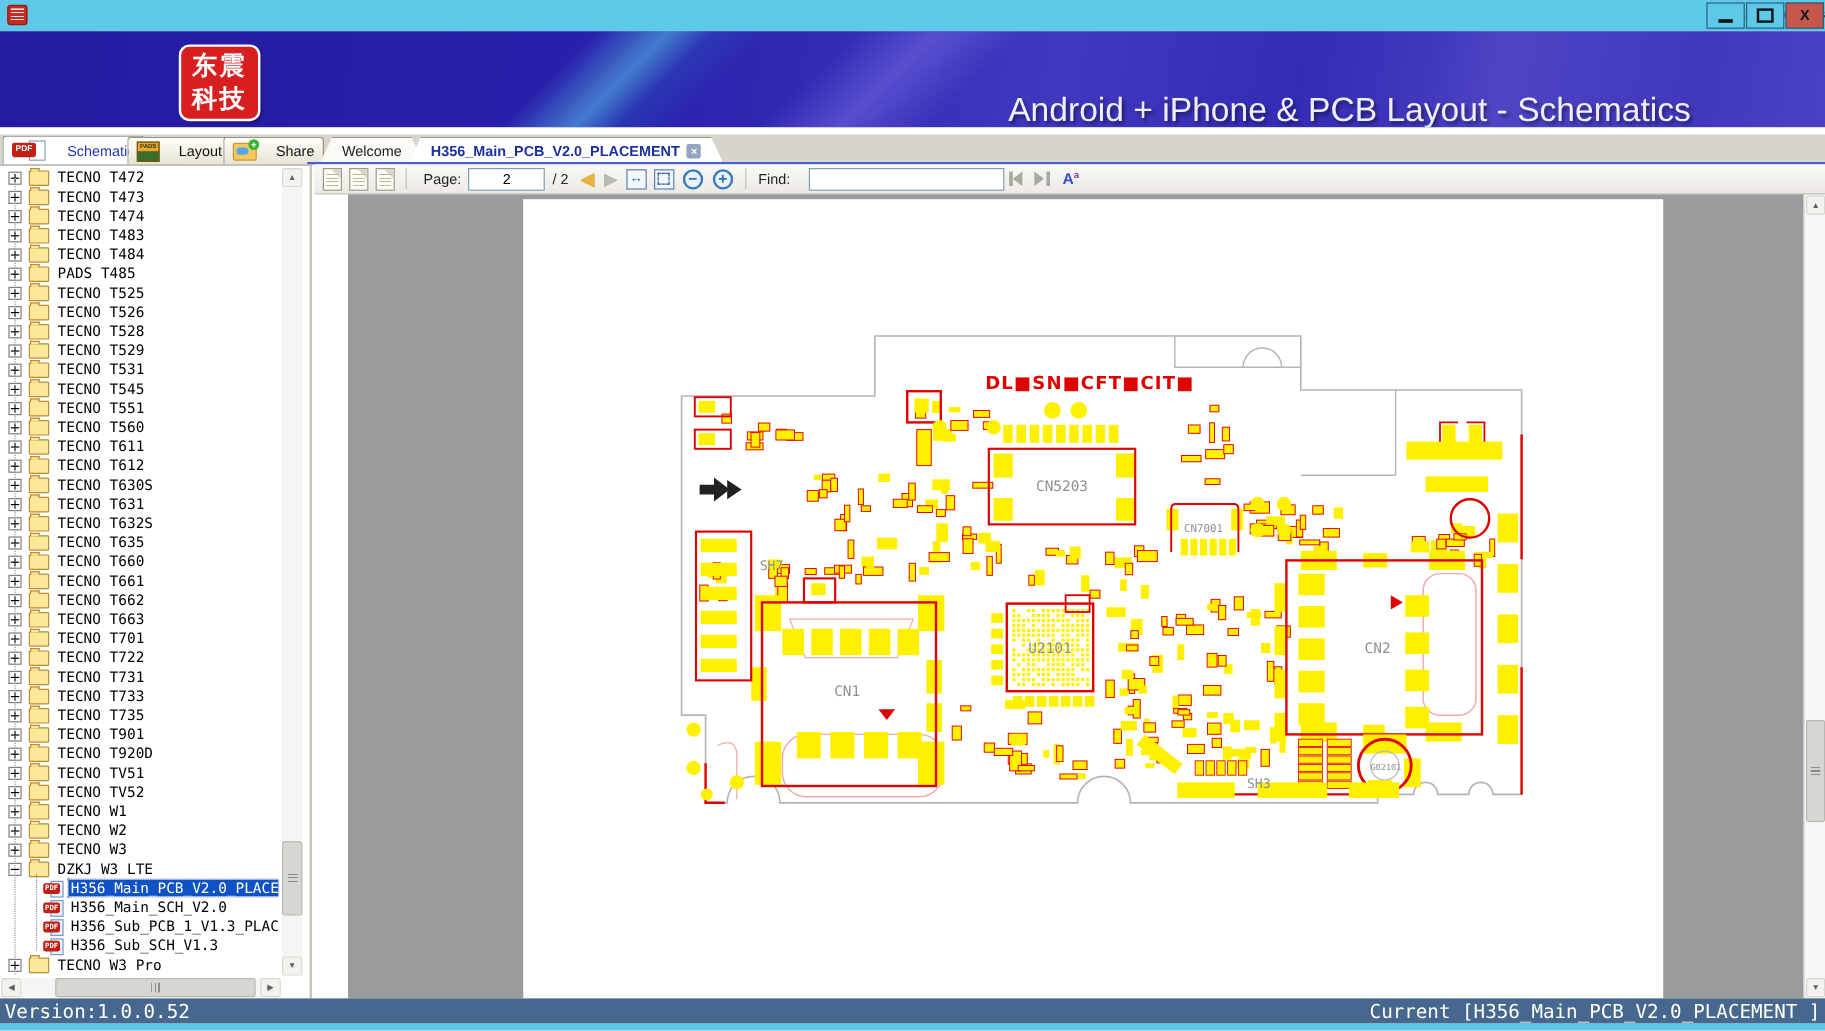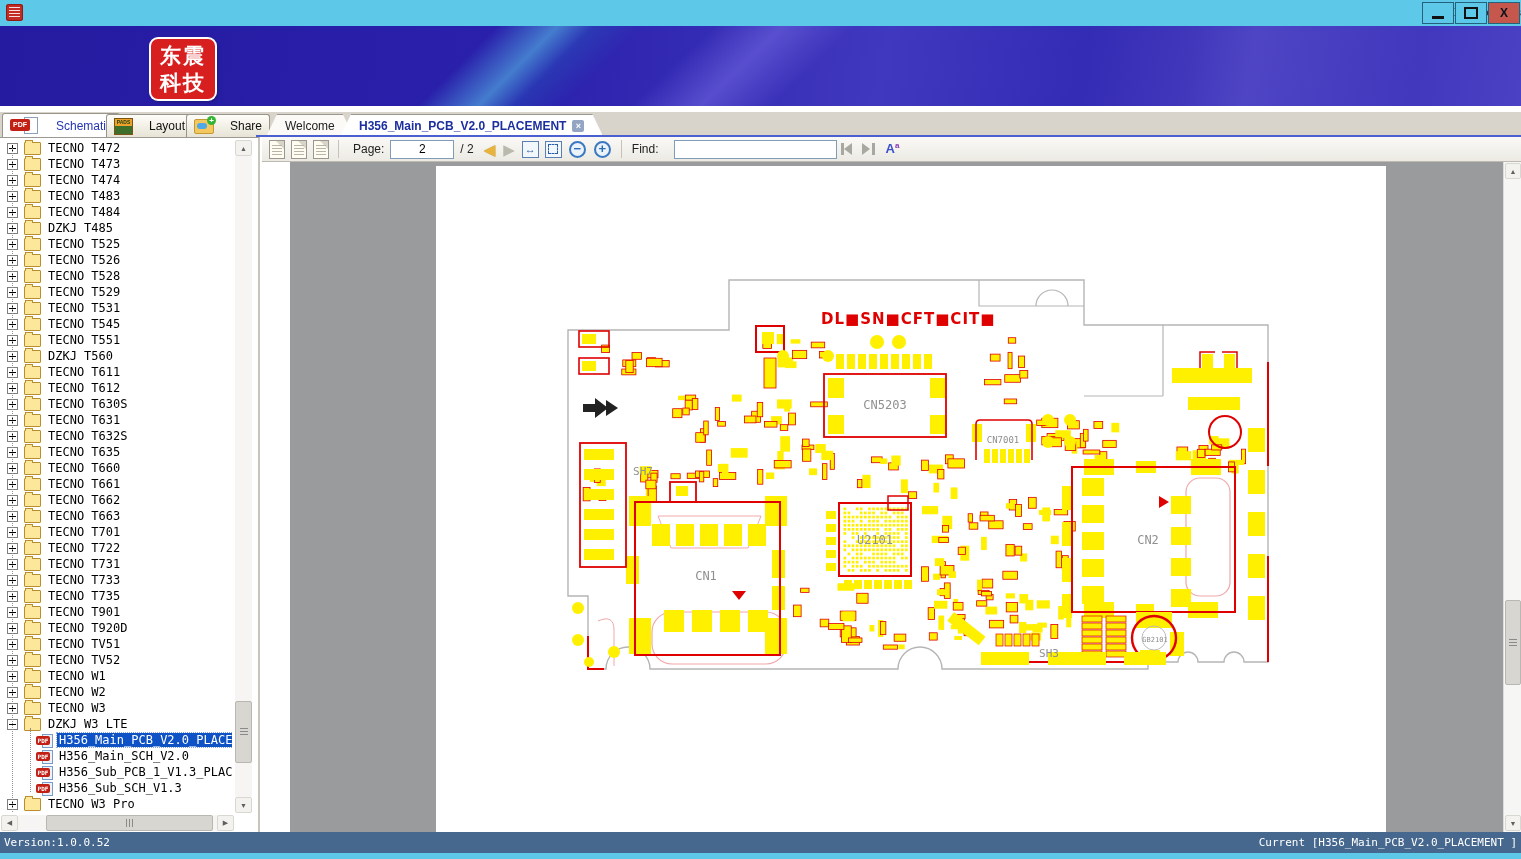--- a/index.html
+++ b/index.html
@@ -128,21 +128,21 @@
   .booknav.next::after{content:"";position:absolute;right:1px;top:1px;width:3px;height:12px;background:#A8A8A0;}
   .fontbtn{font-size:13px;font-weight:bold;color:#3A50C8;margin:0 6px;}
   .fontbtn sup{font-size:8px;color:#8833BB;}
   
   .viewer{position:absolute;left:262px;top:162px;width:1241px;bottom:27px;background:#9A9B9D;overflow:hidden;margin-left:28px;}
   .page{position:absolute;left:146px;top:4px;width:950px;height:700px;background:#fff;}
   .v-vscroll{position:absolute;right:0;top:162px;width:18px;bottom:27px;background:#F6F6F4;
      border-left:1px solid #DDDCD8;box-sizing:border-box;}
   
   .statusbar{position:absolute;left:0;right:0;bottom:6px;height:21px;background:#46688E;color:#fff;
-     font-family:"DejaVu Sans Mono",monospace;font-size:11px;display:flex;justify-content:space-between;
+     font-family:"DejaVu Sans Mono",monospace;font-size:16px;display:flex;justify-content:space-between;
      align-items:center;padding:0 4px;}
   .bottomstrip{position:absolute;left:0;right:0;bottom:0;height:6px;background:#5EC8E8;}
 </style>
 </head>
 <body>
 
 <div class="titlebar">
   <div class="tb-logo">
       <i></i>
     </div>
@@ -156,20 +156,21 @@
       </div>
     <div class="tb-btn tb-close">X</div>
   </div>
 </div>
 
 <div class="banner">
   <div class="bn-streak3"></div>
     <div class="bn-streak1"></div>
     <div class="bn-streak2"></div>
   <div class="bn-logo">东震科技</div>
+  <div class="bn-tagline">Android + iPhone &amp; PCB Layout - Schematics</div>
 </div>
 
 <div class="tabbar">
   <div class="rtab active" style="left:2px;">
     <span class="ic-pdfbig">
         <span class="pg"></span>
         <span class="bd">PDF</span>
       </span>
     <span>Schematic</span>
   </div>
@@ -219,21 +220,21 @@
         <span class="lbl">TECNO T483</span>
       </div>
       <div class="trow">
         <span class="expander plus"></span>
         <span class="folder"></span>
         <span class="lbl">TECNO T484</span>
       </div>
       <div class="trow">
         <span class="expander plus"></span>
         <span class="folder"></span>
-        <span class="lbl">DZKJ T485</span>
+        <span class="lbl">PADS T485</span>
       </div>
       <div class="trow">
         <span class="expander plus"></span>
         <span class="folder"></span>
         <span class="lbl">TECNO T525</span>
       </div>
       <div class="trow">
         <span class="expander plus"></span>
         <span class="folder"></span>
         <span class="lbl">TECNO T526</span>
@@ -259,21 +260,21 @@
         <span class="lbl">TECNO T545</span>
       </div>
       <div class="trow">
         <span class="expander plus"></span>
         <span class="folder"></span>
         <span class="lbl">TECNO T551</span>
       </div>
       <div class="trow">
         <span class="expander plus"></span>
         <span class="folder"></span>
-        <span class="lbl">DZKJ T560</span>
+        <span class="lbl">TECNO T560</span>
       </div>
       <div class="trow">
         <span class="expander plus"></span>
         <span class="folder"></span>
         <span class="lbl">TECNO T611</span>
       </div>
       <div class="trow">
         <span class="expander plus"></span>
         <span class="folder"></span>
         <span class="lbl">TECNO T612</span>

